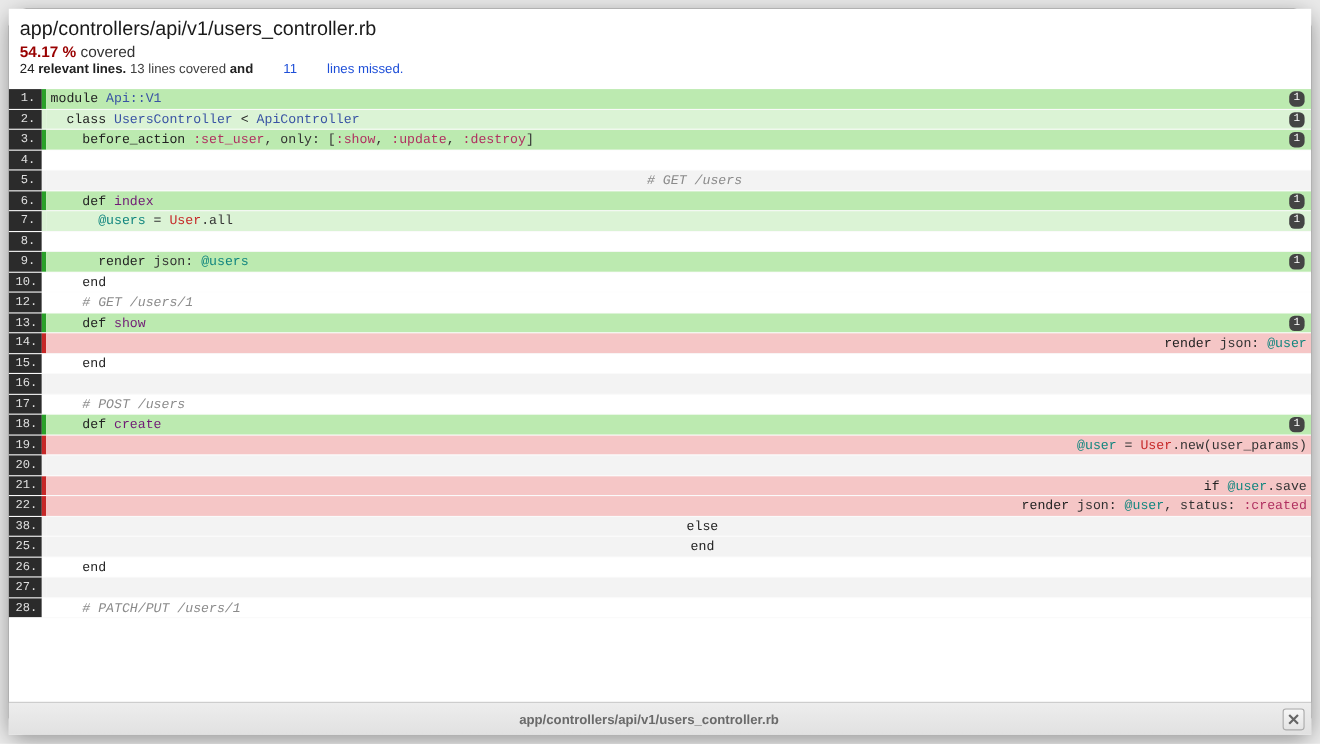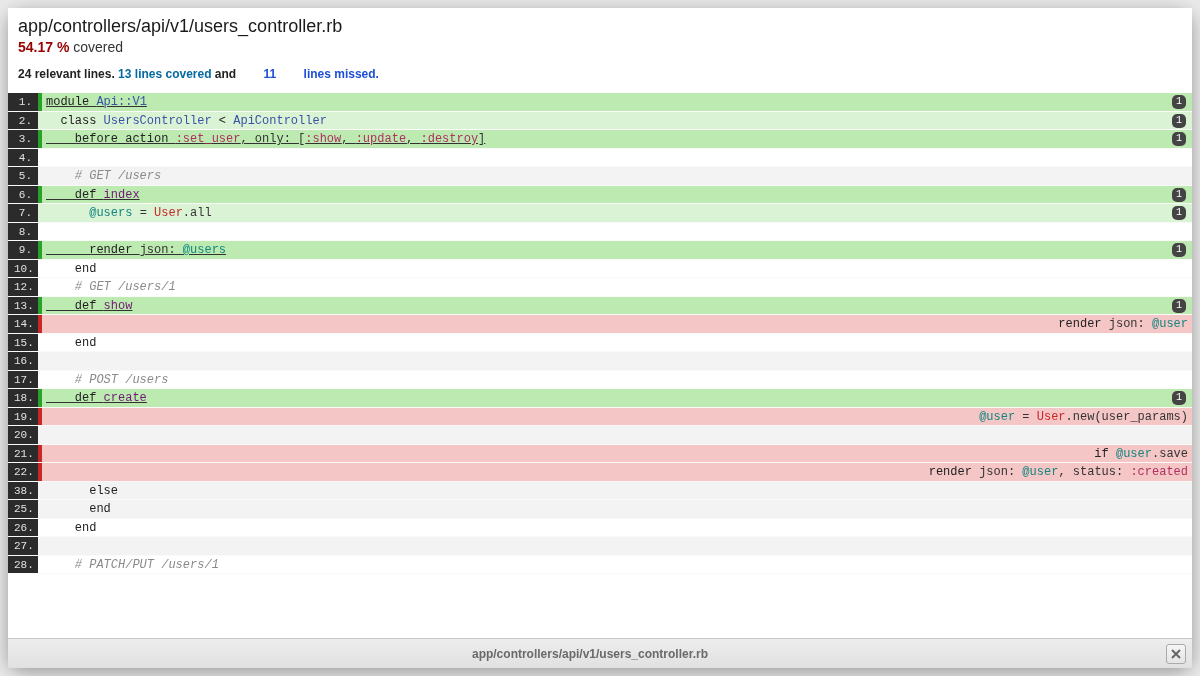--- a/index.html
+++ b/index.html
@@ -28,28 +28,28 @@
     padding: 8px 10px 6px 10px;
   }
   .file-title {
     font-size: 18px;
     font-weight: 500;
     color: #1a1a1a;
     margin-bottom: 2px;
   }
   .subtitle {
     font-size: 14px;
-    margin-bottom: 12px;
+    margin-bottom: 0;
   }
   .pct { color: #990000; font-weight: bold; }
   .covered-word { color: #333; }
   .stats-line { font-size: 12px; color: #222; font-weight: bold; padding-bottom: 6px;}
-  .green { color: #0369a1; }
+  .green { color: #404040; }
   .red { color: #1d4ed8; margin-left: 24px; }
-  .b { font-weight: bold; }
+  .b { font-weight: normal; }
 
   .code-area {
     flex: 1;
     overflow: auto;
     font-family: Menlo, Consolas, "Courier New", monospace;
     font-size: 12px;
   }
   .line {
     display: flex;
     align-items: stretch;
@@ -87,27 +87,27 @@
     font-size: 10px;
     line-height: 12px;
     min-width: 12px;
     height: 14px;
     padding: 1px 4px 1px 4px;
     text-align: center;
     display: none;
   }
   .has-hits .hits { display: inline-block; }
 
-  .status-hit .content { background: #bceab0; text-decoration: underline; }
+  .status-hit .content { background: #bceab0; }
   .status-hit .marker { background: #2aa12a; }
   .status-hit-soft .content { background: #dbf3d5; }
   .status-hit-soft .marker { background: #dbf3d5; }
   .status-miss .content { background: #f5c6c6; text-align: right; }
   .status-miss .marker { background: #c62828; }
-  .status-skip-even .content { background: #f3f3f3; }
+  .status-skip-even .content { background: #f3f3f3; text-align: center; }
   .status-skip-even .marker { background: #f3f3f3; }
   .status-skip-odd .content { background: #ffffff; }
   .status-skip-odd .marker { background: #ffffff; }
 
   
   .tok.kw  { color: #222; }
   .tok.cls { color: #3953a4; }
   .tok.def { color: #701a75; }
   .tok.sym { color: #b03060; }
   .tok.ivar{ color: #12867f; }

